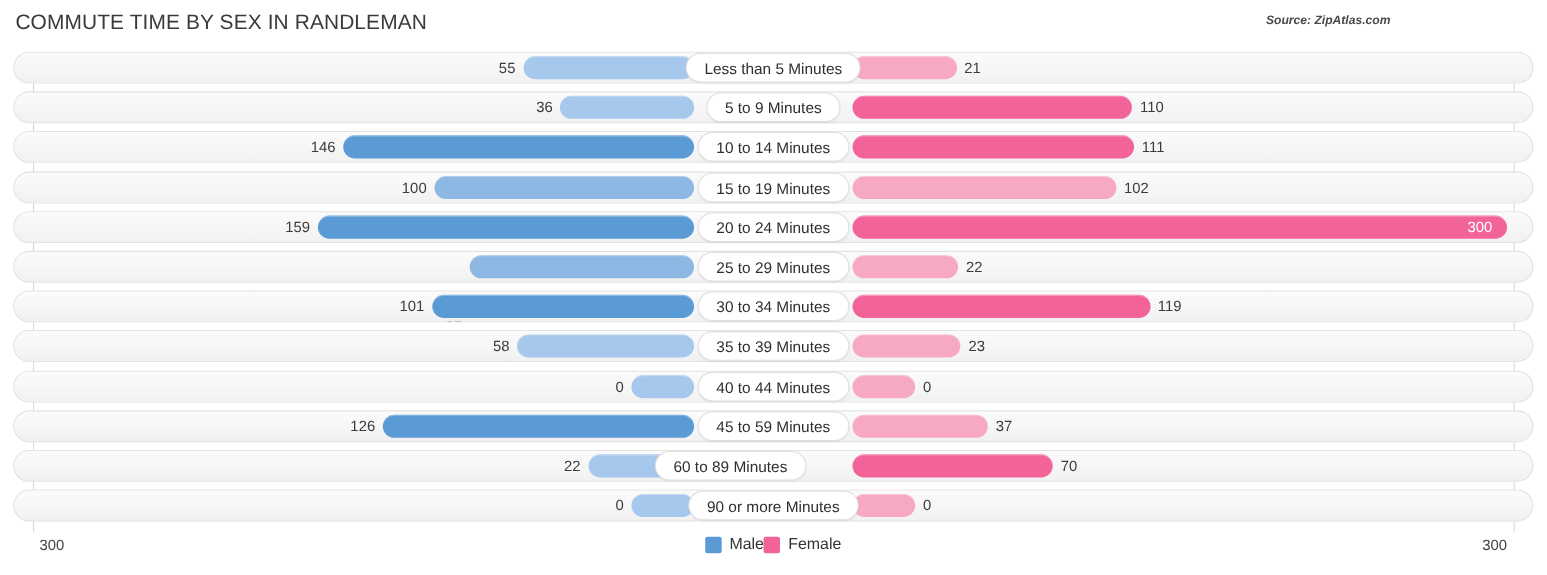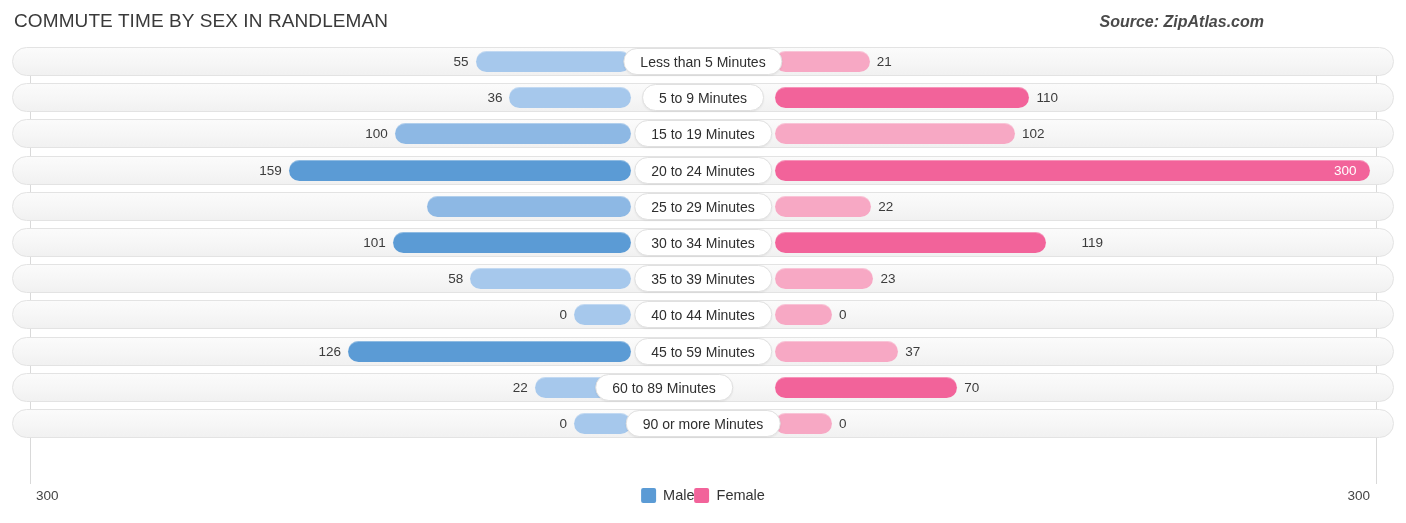--- a/index.html
+++ b/index.html
@@ -31,21 +31,21 @@
     font-size: 19px;
     font-weight: 400;
     letter-spacing: 0.1px;
     color: #3a3a3a;
     white-space: nowrap;
   }
   .source-note {
     position: absolute;
     right: 12px;
     top: 13px;
-    font-size: 16px;
+    font-size: 11px;
     font-style: italic;
     font-weight: bold;
     color: #4a4a4a;
     white-space: nowrap;
   }
 
   
   .plot {
     position: absolute;
     left: 0;
@@ -208,20 +208,28 @@
       <div class="row">
         <div class="track"></div>
         <div class="bar male" style="width: 121.56px; right: auto; left: 509.44px; background: rgb(166, 200, 236);"></div>
         <div class="bar female" style="left: 775px; width: 254.446px; background: rgb(242, 99, 154);"></div>
         <div class="val male" style="right: 903.56px;">36</div>
         <div class="val female" style="left: 1036.45px;">110</div>
         <div class="cat-pill" style="left: 703px;">5 to 9 Minutes</div>
       </div>
       <div class="row">
         <div class="track"></div>
+        <div class="bar male" style="width: 319.006px; right: auto; left: 311.994px; background: rgb(91, 155, 213);"></div>
+        <div class="bar female" style="left: 775px; width: 256.06px; background: rgb(242, 99, 154);"></div>
+        <div class="val male" style="right: 1101.01px;">146</div>
+        <div class="val female" style="left: 1038.06px;">111</div>
+        <div class="cat-pill" style="left: 703px;">10 to 14 Minutes</div>
+      </div>
+      <div class="row">
+        <div class="track"></div>
         <div class="bar male" style="width: 236.154px; right: auto; left: 394.846px; background: rgb(141, 184, 228);"></div>
         <div class="bar female" style="left: 775px; width: 239.92px; background: rgb(247, 168, 196);"></div>
         <div class="val male" style="right: 1018.15px;">100</div>
         <div class="val female" style="left: 1021.92px;">102</div>
         <div class="cat-pill" style="left: 703px;">15 to 19 Minutes</div>
       </div>
       <div class="row">
         <div class="track"></div>
         <div class="bar male" style="width: 342.14px; right: auto; left: 288.86px; background: rgb(91, 155, 213);"></div>
         <div class="bar female" style="left: 775px; width: 595px; background: rgb(242, 99, 154);"></div>
@@ -235,21 +243,21 @@
         <div class="bar female" style="left: 775px; width: 96.274px; background: rgb(247, 168, 196);"></div>
         <div class="val male" style="right: 985.874px; margin-top: 46px;">82</div>
         <div class="val female" style="left: 878.274px;">22</div>
         <div class="cat-pill" style="left: 703px;">25 to 29 Minutes</div>
       </div>
       <div class="row">
         <div class="track"></div>
         <div class="bar male" style="width: 238.306px; right: auto; left: 392.694px; background: rgb(91, 155, 213);"></div>
         <div class="bar female" style="left: 775px; width: 270.586px; background: rgb(242, 99, 154);"></div>
         <div class="val male" style="right: 1020.31px;">101</div>
-        <div class="val female" style="left: 1052.59px; margin-left: 29px;">119</div>
+        <div class="val female" style="left: 1052.59px;">119</div>
         <div class="cat-pill" style="left: 703px;">30 to 34 Minutes</div>
       </div>
       <div class="row">
         <div class="track"></div>
         <div class="bar male" style="width: 160.834px; right: auto; left: 470.166px; background: rgb(166, 200, 236);"></div>
         <div class="bar female" style="left: 775px; width: 98.426px; background: rgb(247, 168, 196);"></div>
         <div class="val male" style="right: 942.834px;">58</div>
         <div class="val female" style="left: 880.426px;">23</div>
         <div class="cat-pill" style="left: 703px;">35 to 39 Minutes</div>
       </div>

